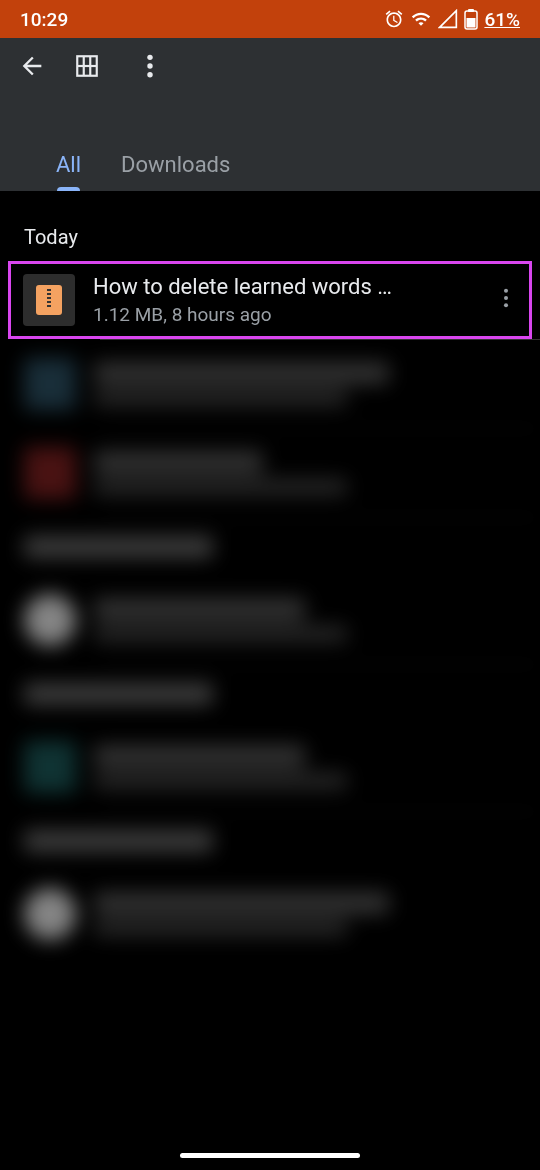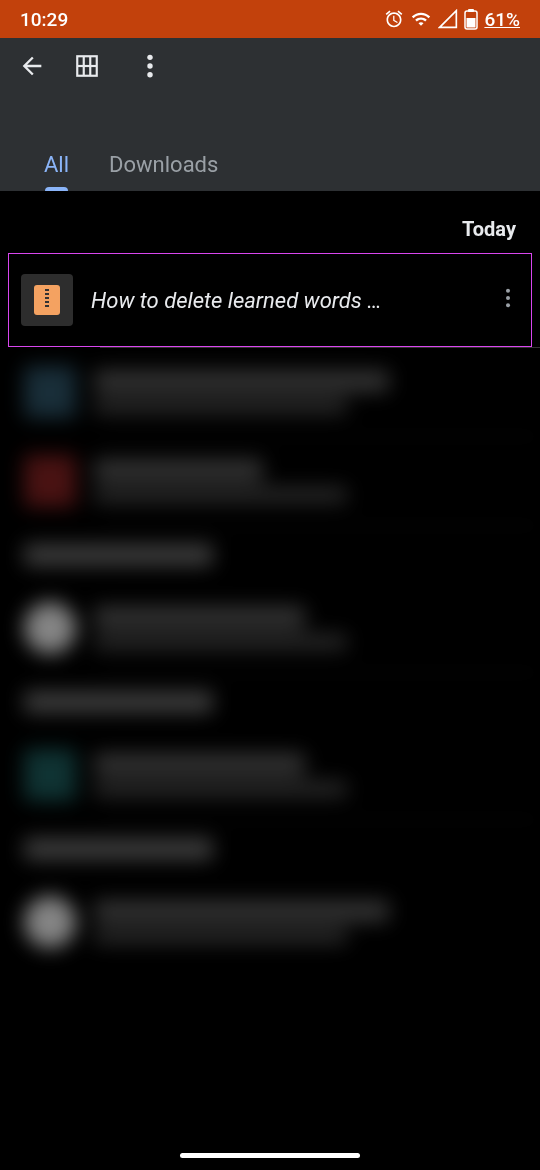--- a/index.html
+++ b/index.html
@@ -53,21 +53,21 @@
       flex: 1;
     }
     .back-icon, .grid-icon, .more-icon {
       display: flex;
       align-items: center;
       justify-content: center;
     }
     .tabs {
       display: flex;
       margin-top: auto;
-      padding-left: 24px;
+      padding-left: 36px;
       gap: 0;
     }
     .tab {
       padding: 14px 20px;
       font-size: 22px;
       color: #9aa0a6;
       position: relative;
     }
     .tab.active {
       color: #8ab4f8;
@@ -80,36 +80,34 @@
       width: 36%;
       height: 4px;
       background: #8ab4f8;
       border-radius: 4px 4px 0 0;
     }
     .content {
       background: #000;
     }
     .section-header {
       font-size: 20px;
-      font-weight: 700;
-      padding: 26px 24px 12px;
+      font-weight: 400;
+      padding: 34px 24px 12px;
       color: #e8eaed;
-      text-align: right;
     }
     .file-item {
       display: flex;
       align-items: center;
       padding: 14px 20px;
       gap: 18px;
     }
     .file-item.highlighted {
-      border: 1px solid #d946ef;
+      border: 3px solid #d946ef;
       margin: 0 8px;
-      padding: 20px 12px;
-      font-style: italic;
+      padding: 10px 12px;
     }
     .file-icon {
       width: 52px;
       height: 52px;
       background: #2d2d2d;
       border-radius: 4px;
       display: flex;
       align-items: center;
       justify-content: center;
     }
@@ -270,20 +268,21 @@
 
 <div class="content">
   <div class="section-header">Today</div>
 
   <div class="file-item highlighted">
     <div class="file-icon">
       <div class="file-icon-inner"></div>
     </div>
     <div class="file-info">
       <div class="file-name">How to delete learned words …</div>
+      <div class="file-meta">1.12 MB, 8 hours ago</div>
     </div>
     <div class="item-more">
       <svg width="6" height="22" viewBox="0 0 6 24" fill="#9aa0a6">
           <circle cx="3" cy="4" r="2.2"></circle>
           <circle cx="3" cy="12" r="2.2"></circle>
           <circle cx="3" cy="20" r="2.2"></circle>
         </svg>
     </div>
   </div>
 

